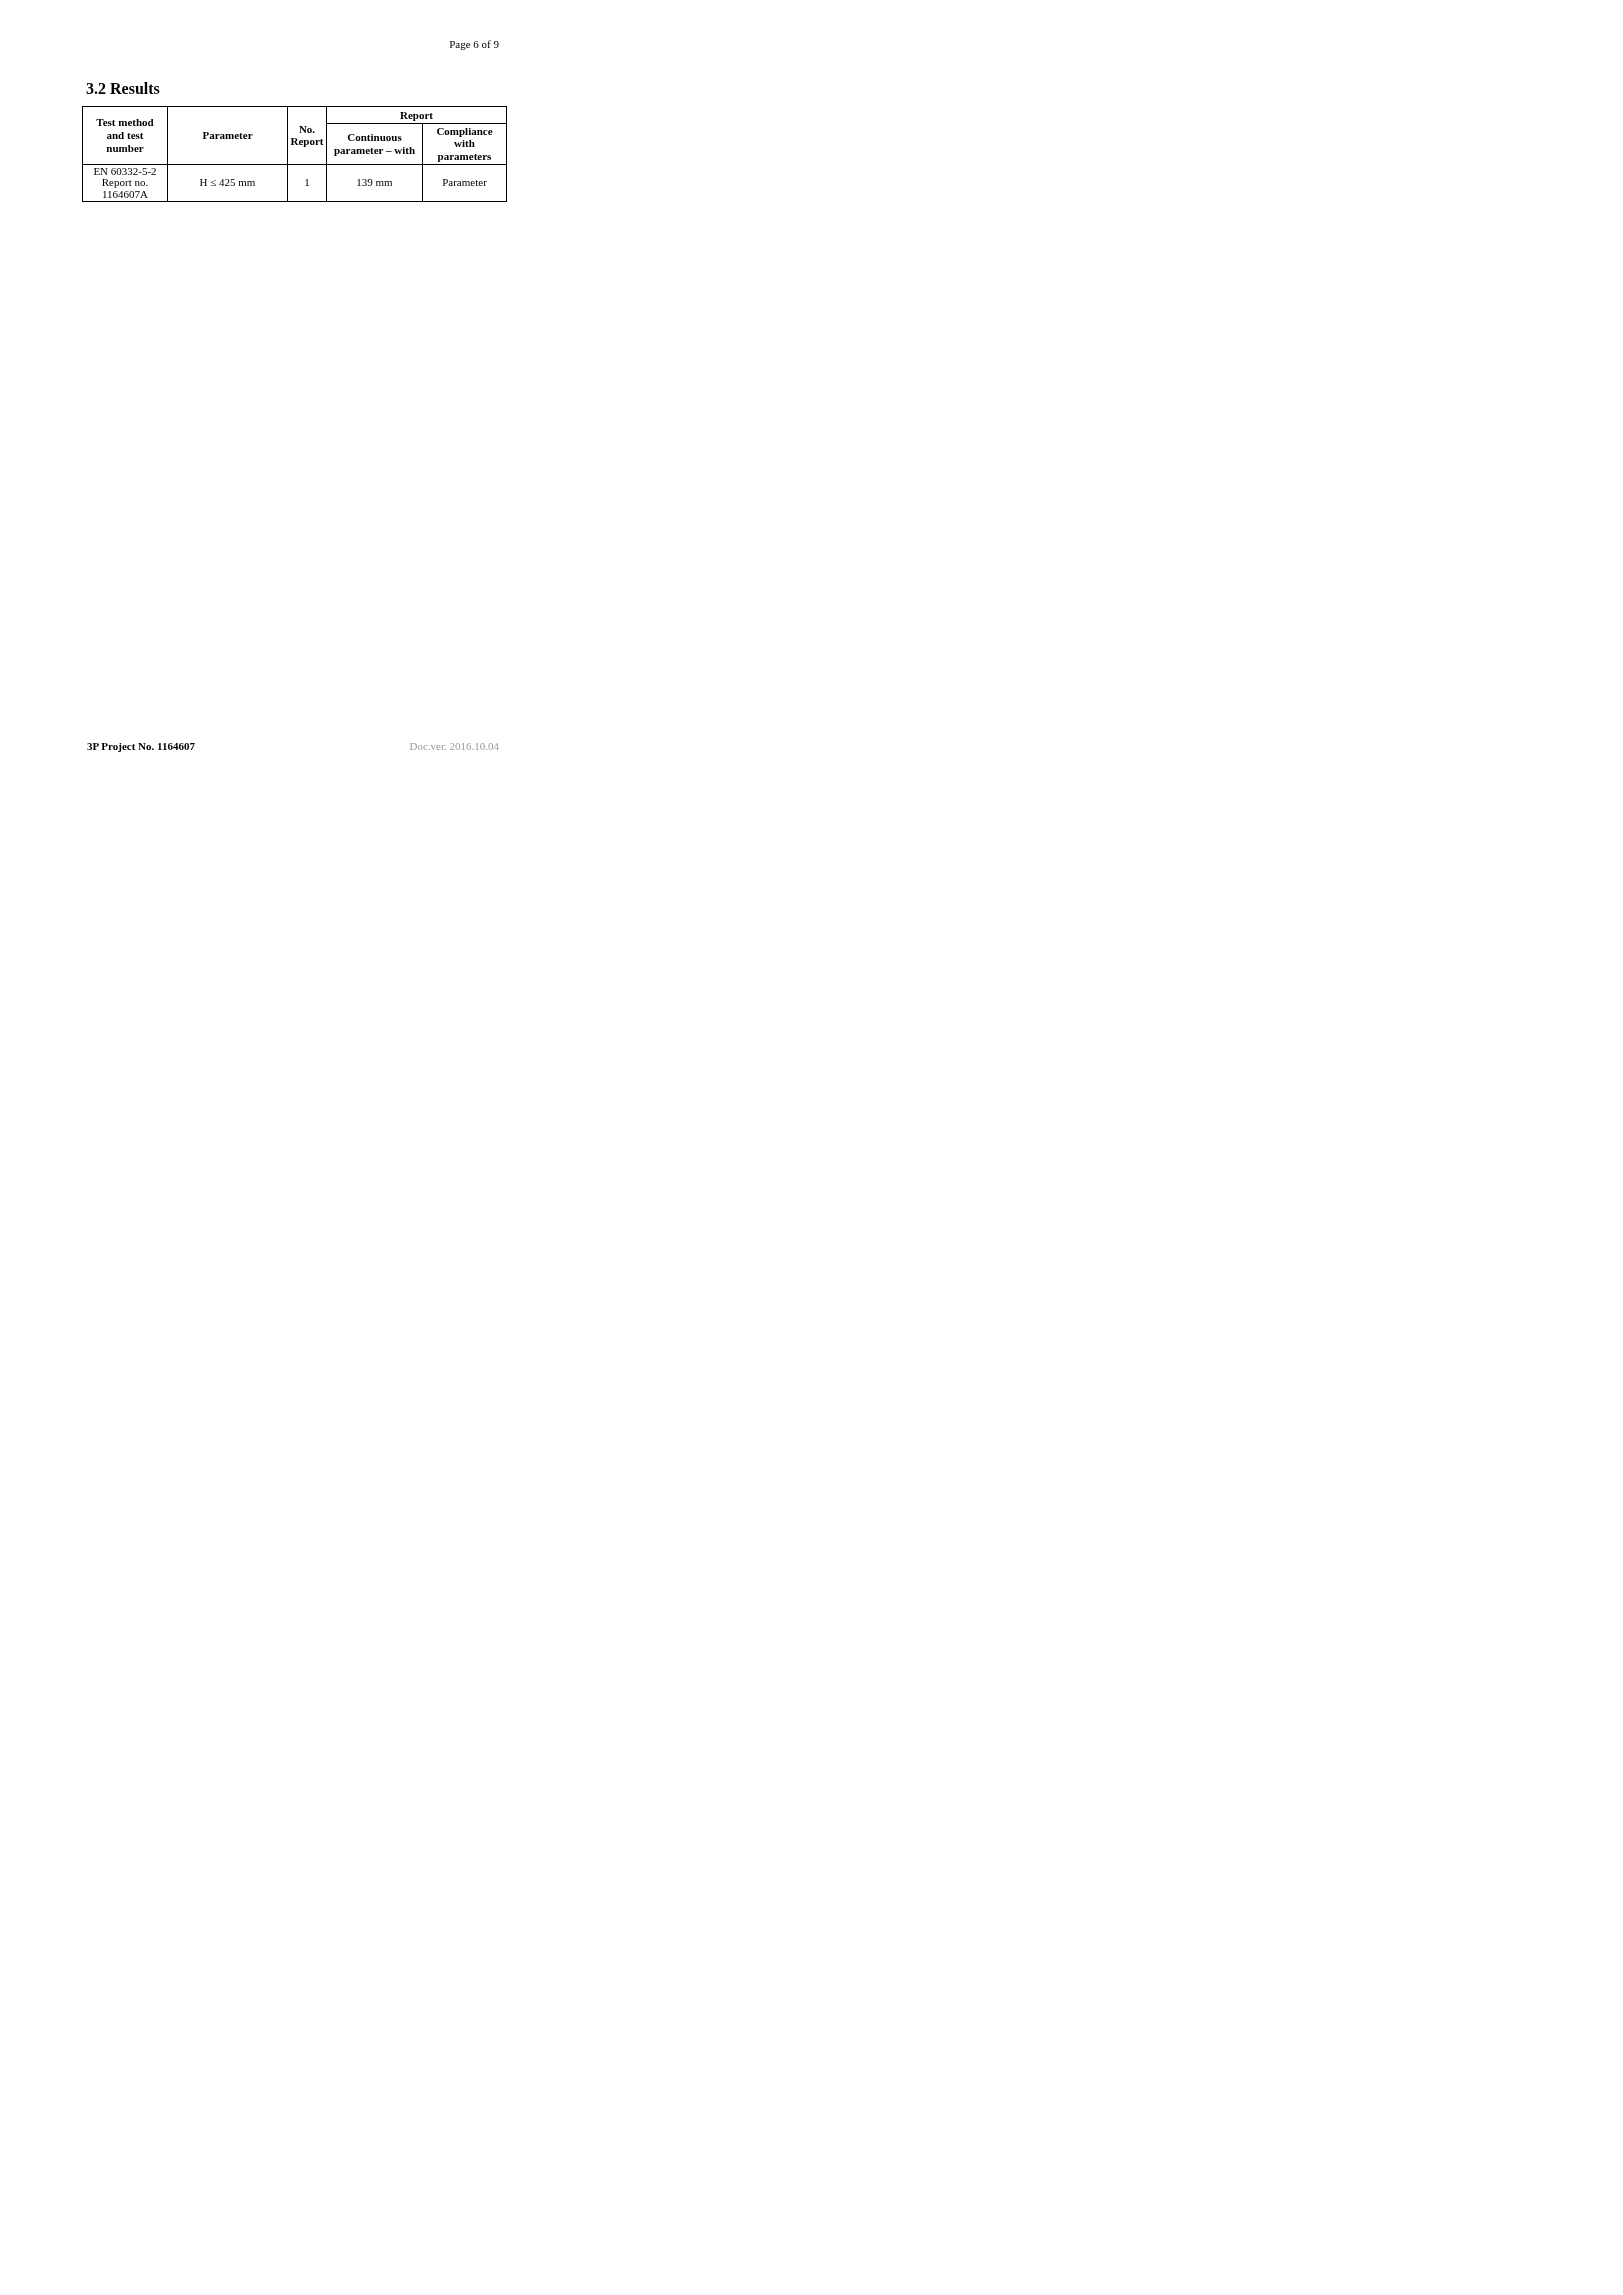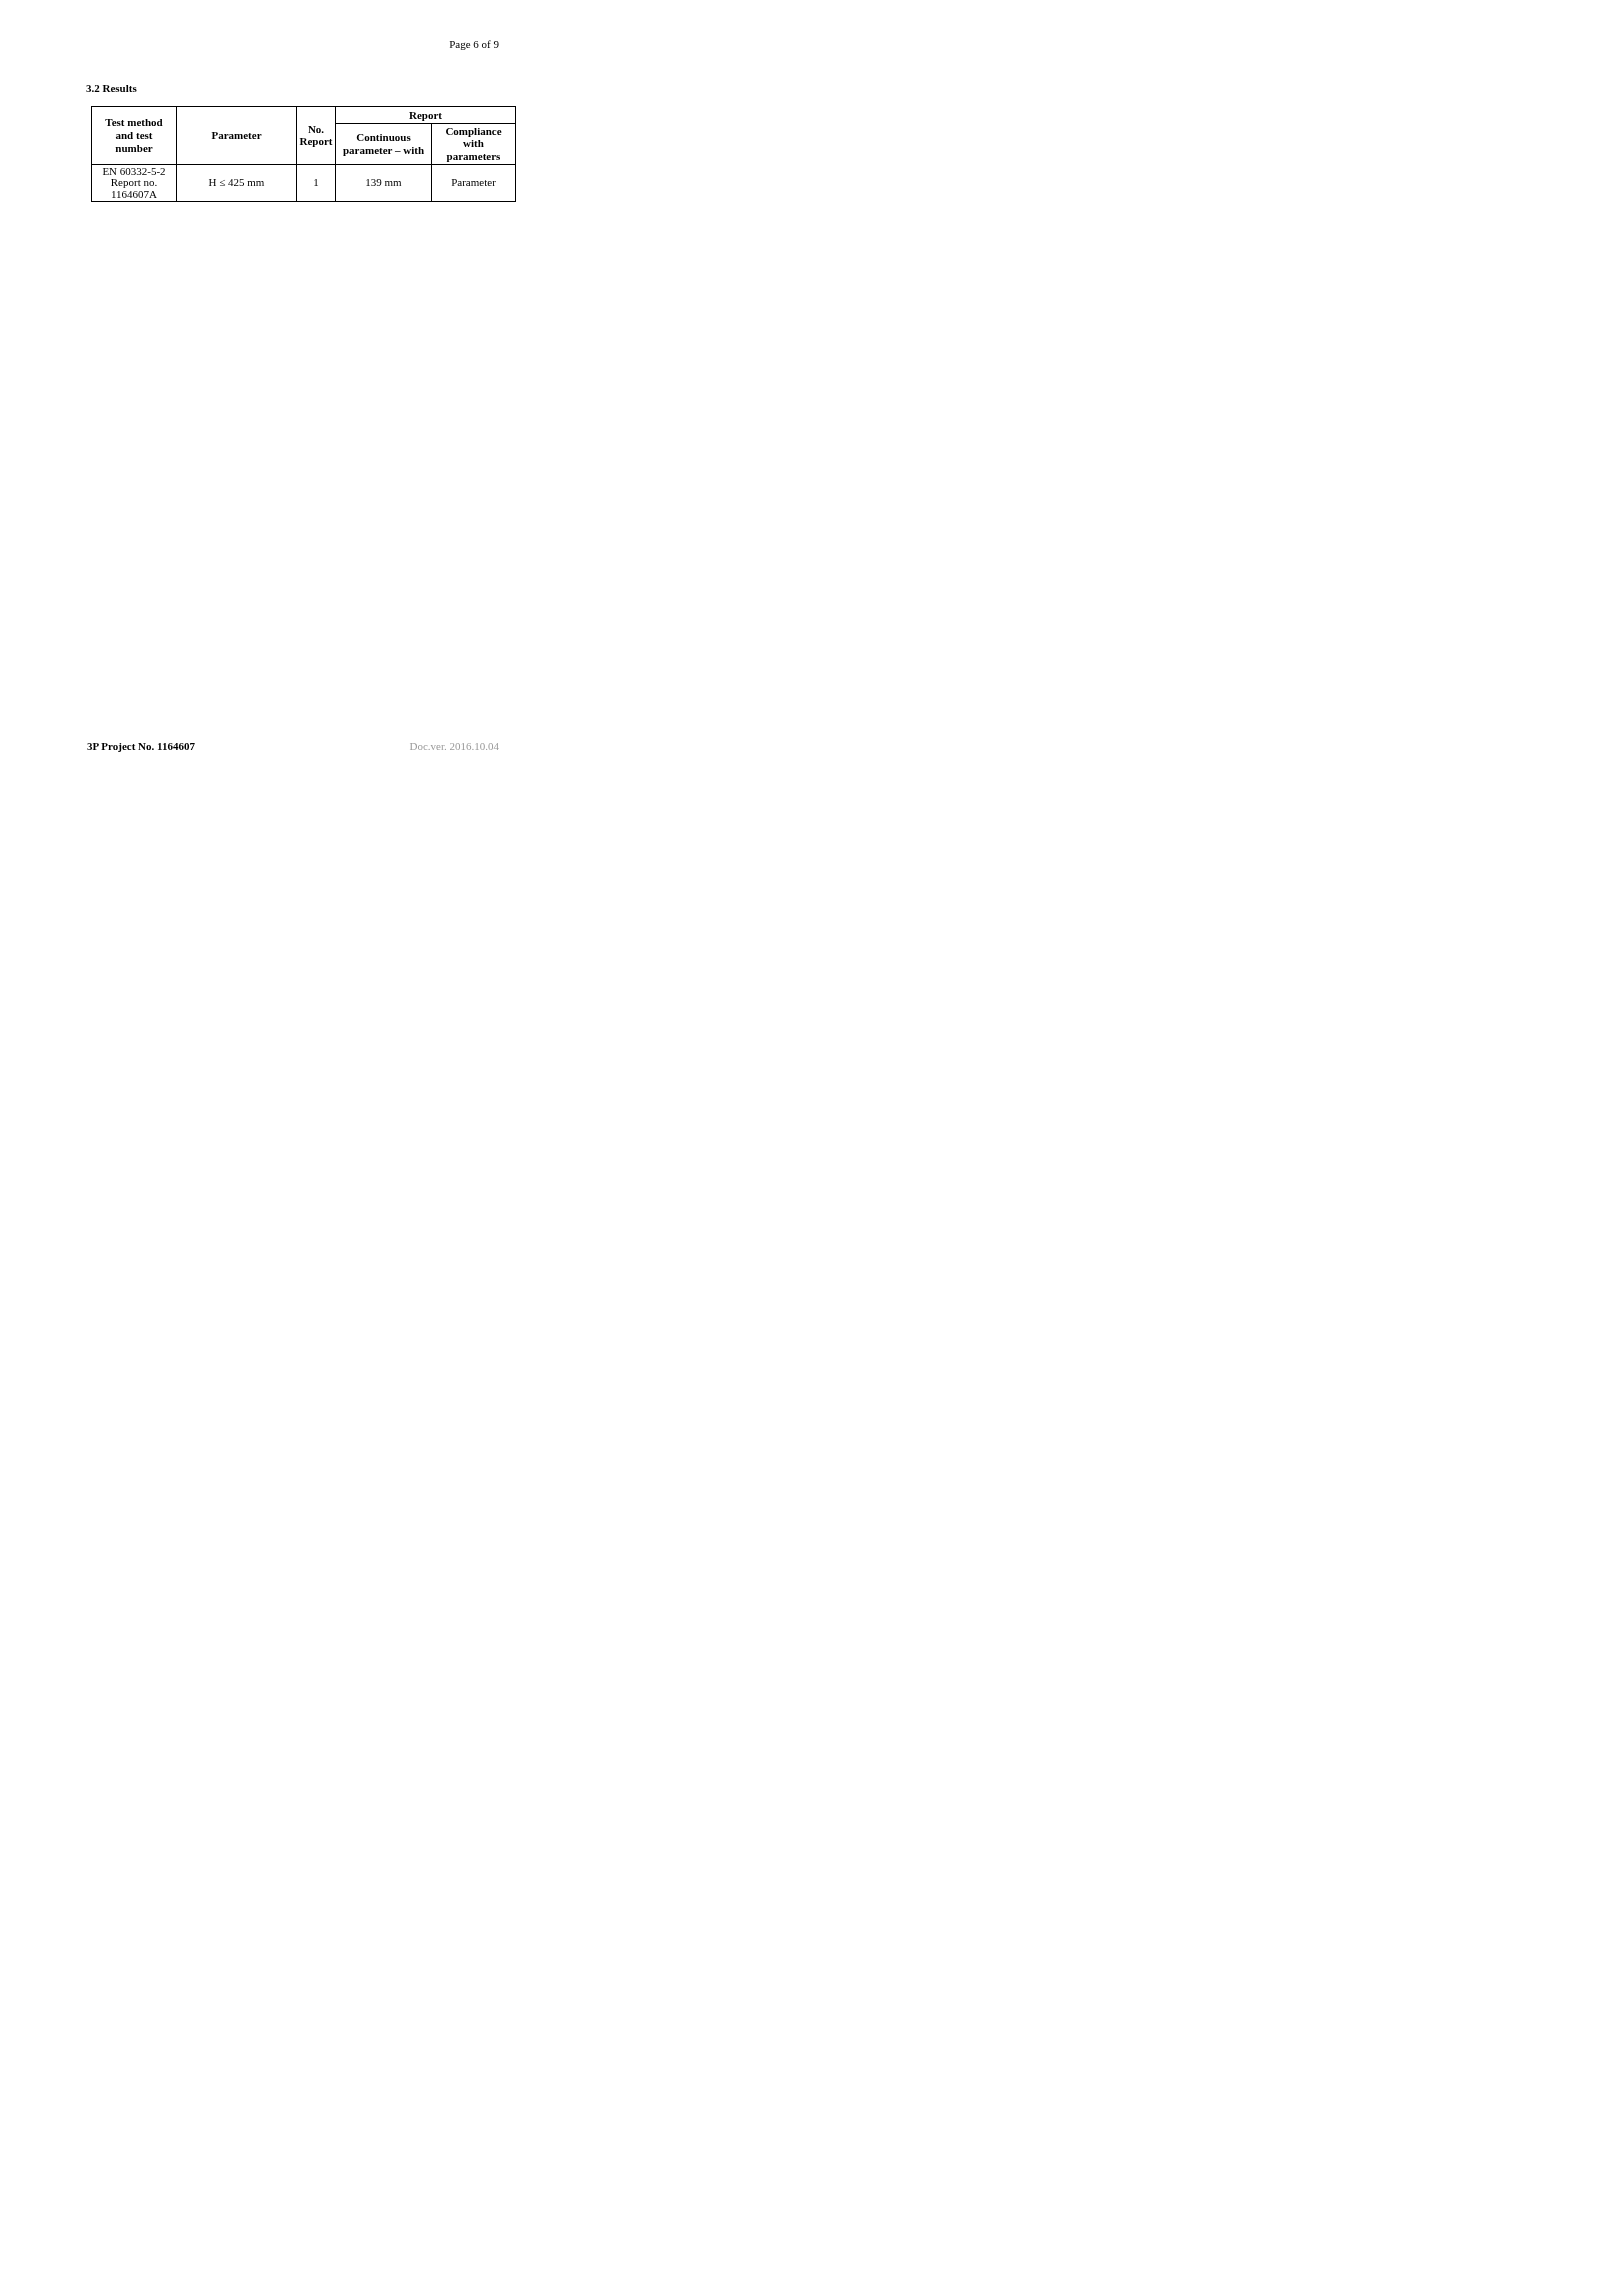--- a/index.html
+++ b/index.html
@@ -17,28 +17,28 @@
     position: absolute;
     top: 21.6px;
     right: 50px;
     font-size: 11px;
     line-height: 13px;
   }
   .section-heading {
     position: absolute;
     top: 66px;
     left: 70px;
-    font-size: 11px;
+    font-size: 16px;
     font-weight: bold;
     line-height: 13px;
   }
   table.results-table {
     position: absolute;
     top: 90px;
-    left: 75px;
+    left: 66px;
     width: 425px;
     border-collapse: collapse;
     table-layout: fixed;
     padding-left: 48px;
   }
   .results-table th, .results-table td {
     border: 0.7px solid #000000;
     text-align: center;
     vertical-align: middle;
     white-space: pre-line;

